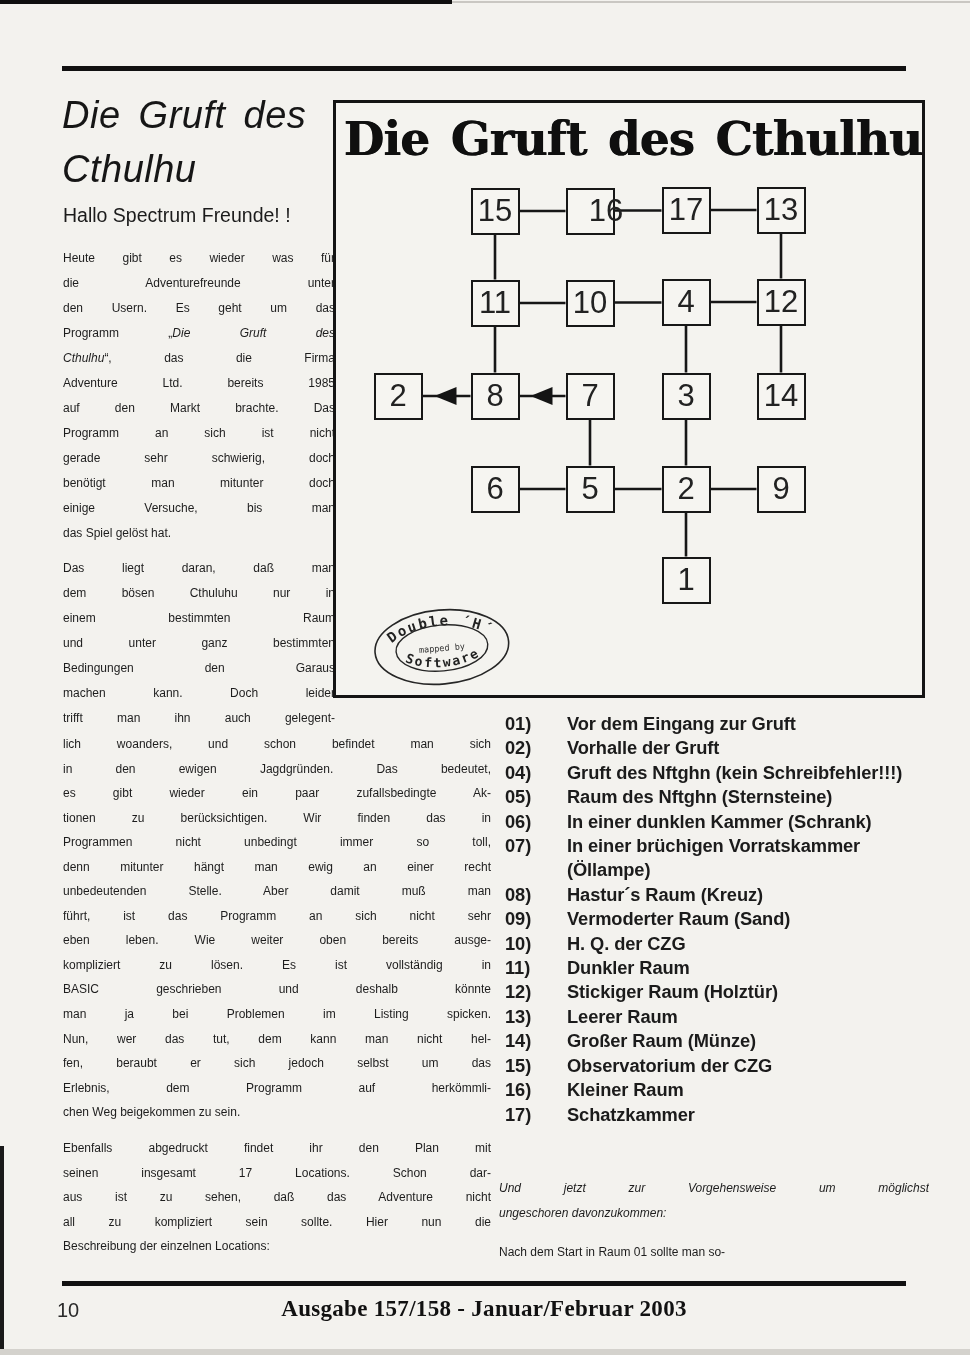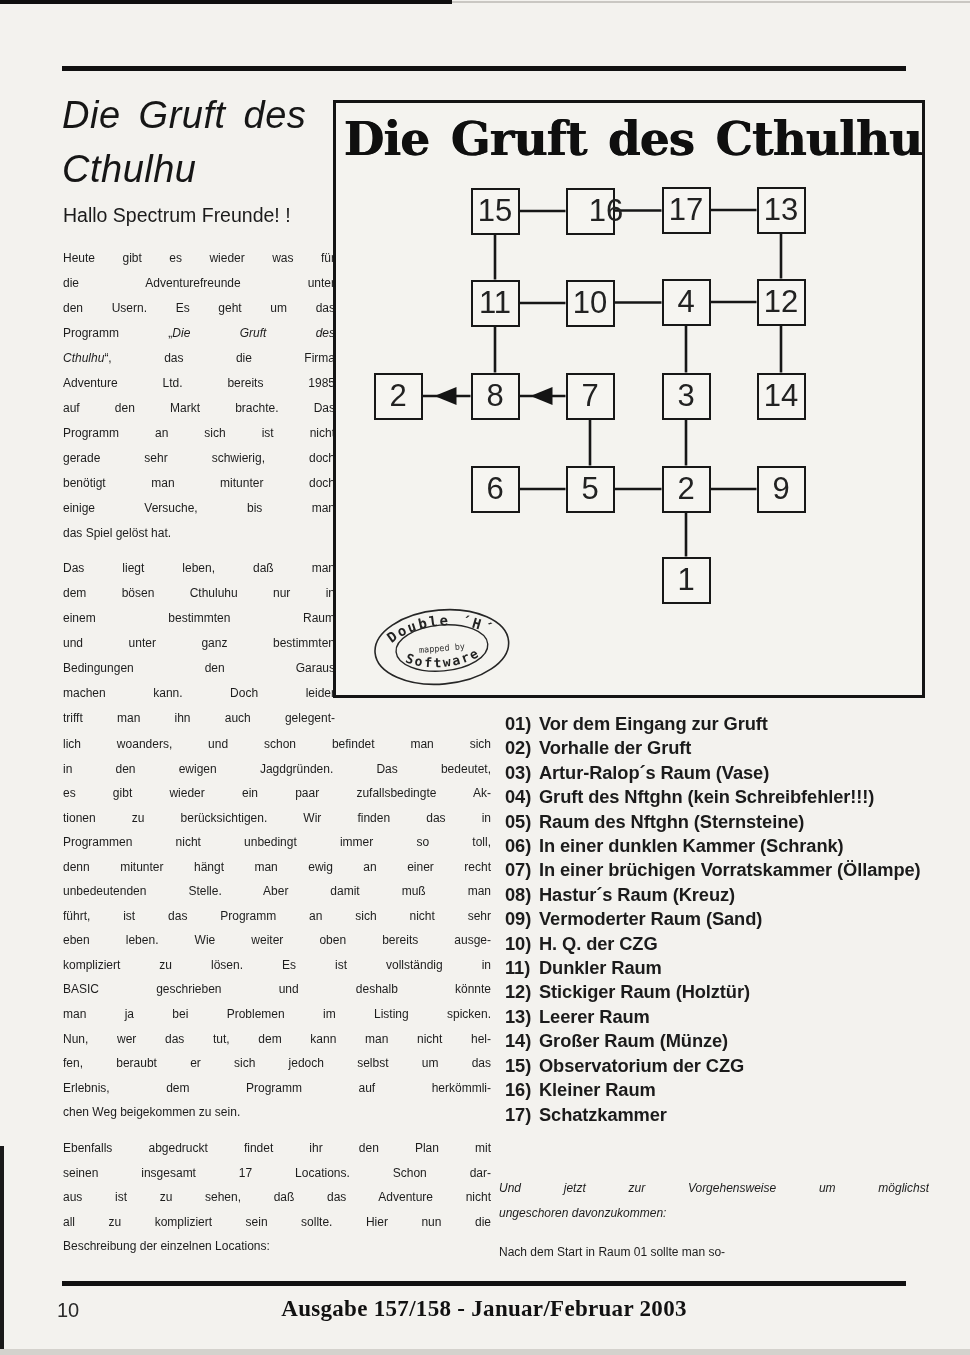--- a/index.html
+++ b/index.html
@@ -51,21 +51,21 @@
   .room{
     position:absolute;width:49px;height:47px;box-sizing:border-box;
     border:2.5px solid #171717;background:#f6f5f1;
     display:flex;align-items:center;justify-content:center;
     font-size:31px;color:#222;
   }
   .stamp{position:absolute;left:34px;top:502px;transform:rotate(-5deg);}
 
   
   .loc-list{position:absolute;left:505px;top:712px;width:430px;font-weight:bold;font-size:18.3px;line-height:24.4px;letter-spacing:-0.1px;}
-  .loc-item{display:flex;}
+  .loc-item{display:flex;gap:28px;}
   .loc-num{flex:0 0 34px;}
   .loc-text{flex:1;}
 
   
   .page-num{position:absolute;left:57px;top:1299px;font-size:20px;color:#2a2a2a;}
   .footer-issue{
     position:absolute;left:62px;top:1296px;width:844px;text-align:center;
     font-family:"Liberation Serif", serif;font-weight:bold;font-size:23px;color:#111;
     letter-spacing:.3px;
   }
@@ -95,21 +95,21 @@
     <div class="jline"><i>Cthulhu</i>“, das die Firma</div>
     <div class="jline">Adventure Ltd. bereits 1985</div>
     <div class="jline">auf den Markt brachte. Das</div>
     <div class="jline">Programm an sich ist nicht</div>
     <div class="jline">gerade sehr schwierig, doch</div>
     <div class="jline">benötigt man mitunter doch</div>
     <div class="jline">einige Versuche, bis man</div>
     <div class="jline last">das Spiel gelöst hat.</div>
   </div>
 <div class="para" id="para2">
-    <div class="jline">Das liegt leben, daß man</div>
+    <div class="jline">Das liegt daran, daß man</div>
     <div class="jline">dem bösen Cthuluhu nur in</div>
     <div class="jline">einem bestimmten Raum</div>
     <div class="jline">und unter ganz bestimmten</div>
     <div class="jline">Bedingungen den Garaus</div>
     <div class="jline">machen kann. Doch leider</div>
     <div class="jline">trifft man ihn auch gelegent-</div>
   </div>
 <div class="para" id="para2-cont">
     <div class="jline">lich woanders, und schon befindet man sich</div>
     <div class="jline">in den ewigen Jagdgründen. Das bedeutet,</div>
@@ -210,24 +210,20 @@
 <div class="loc-list">
     <div class="loc-item">
       <span class="loc-num">01)</span>
       <span class="loc-text">Vor dem Eingang zur Gruft</span>
     </div>
     <div class="loc-item">
       <span class="loc-num">02)</span>
       <span class="loc-text">Vorhalle der Gruft</span>
     </div>
     <div class="loc-item">
-      <span class="loc-num">03)</span>
-      <span class="loc-text">Artur-Ralop´s Raum (Vase)</span>
-    </div>
-    <div class="loc-item">
       <span class="loc-num">04)</span>
       <span class="loc-text">Gruft des Nftghn (kein Schreibfehler!!!)</span>
     </div>
     <div class="loc-item">
       <span class="loc-num">05)</span>
       <span class="loc-text">Raum des Nftghn (Sternsteine)</span>
     </div>
     <div class="loc-item">
       <span class="loc-num">06)</span>
       <span class="loc-text">In einer dunklen Kammer (Schrank)</span>

